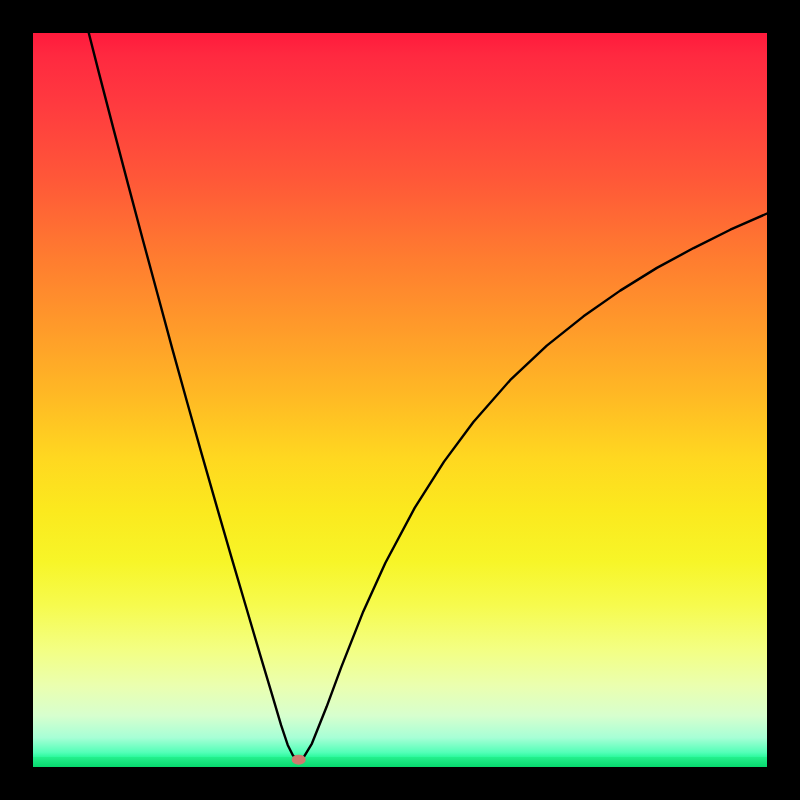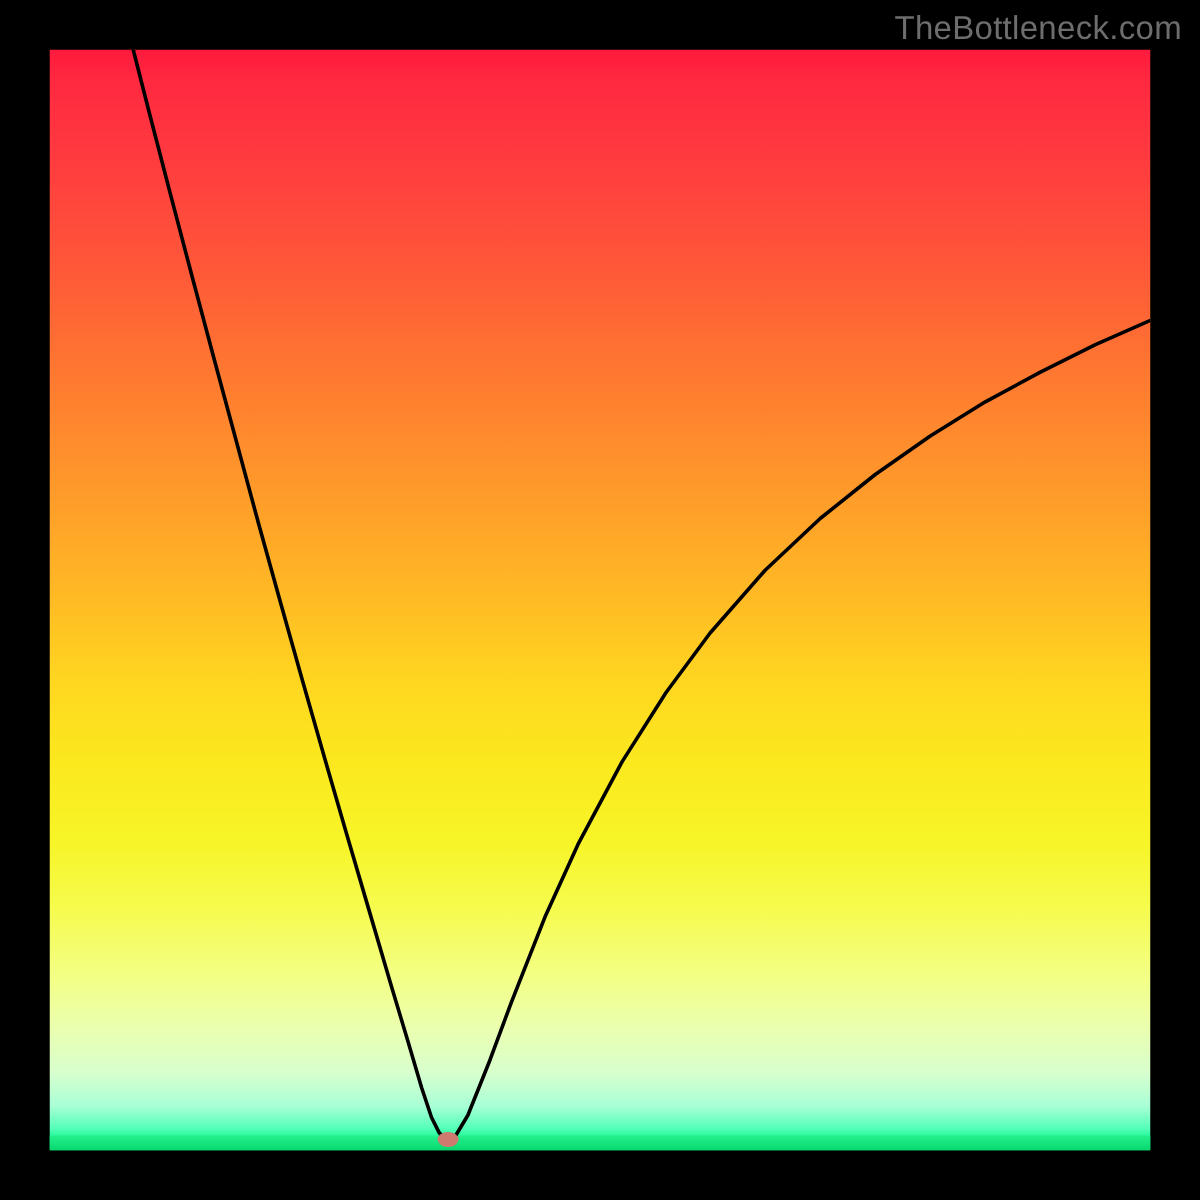--- a/index.html
+++ b/index.html
@@ -95,14 +95,13 @@
     <div class="gradient-bg"></div>
     <div class="green-strip"></div>
 
     <svg class="curve-svg" viewBox="0 0 734 734" preserveAspectRatio="none">
       <path id="curve-left" class="curve-path" d="M55.78 0.00 L66.06 40.37 L80.74 96.89 L95.42 152.67 L110.10 207.72 L124.78 262.04 L139.46 316.35 L154.14 369.20 L168.82 421.32 L183.50 472.70 L198.18 523.34 L212.86 573.25 L227.54 623.17 L238.55 659.87 L248.09 692.16 L254.70 711.98 L259.84 722.26 L264.24 726.66"></path>
       <path id="curve-right" class="curve-path" d="M264.24 726.66 L270.11 725.19 L278.92 710.51 L293.60 673.81 L308.28 634.18 L330.30 578.39 L352.32 529.95 L381.68 474.90 L411.04 428.66 L440.40 389.02 L477.10 347.18 L513.80 312.68 L550.50 283.32 L587.20 257.63 L623.90 234.88 L660.60 215.06 L697.30 196.71 L734.00 180.56"></path>
       <ellipse id="min-marker" class="marker" rx="7" ry="5" cx="265.71" cy="726.66" fill="#cf7a6e"></ellipse>
     </svg>
   </div>
 
-  <div class="watermark">TheBottleneck.com</div>
 </div>
 
 </body></html>

